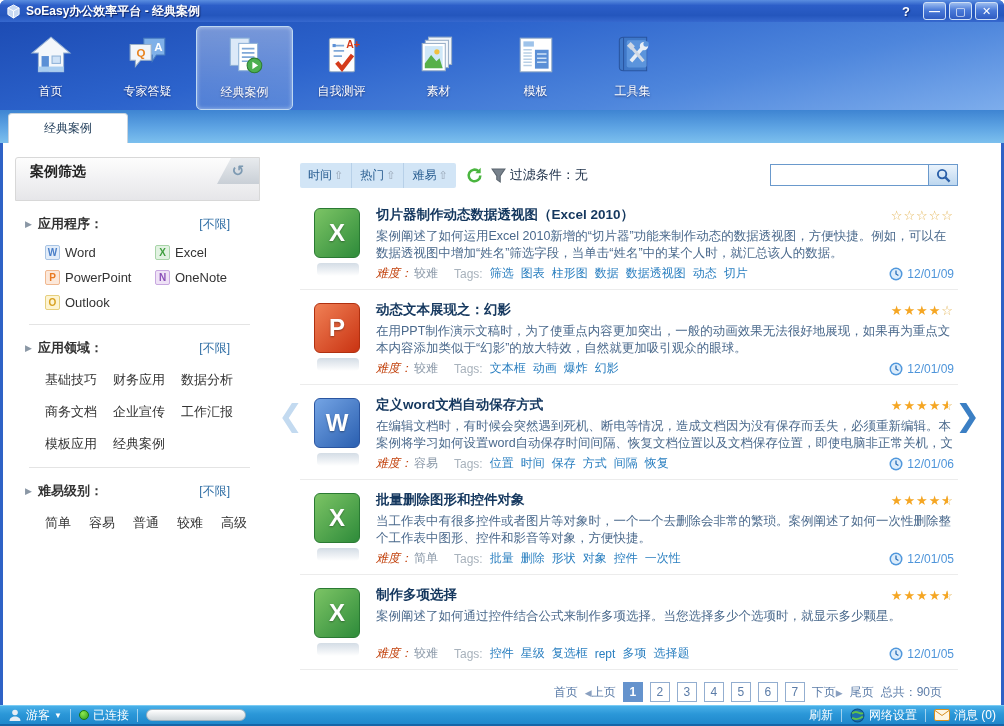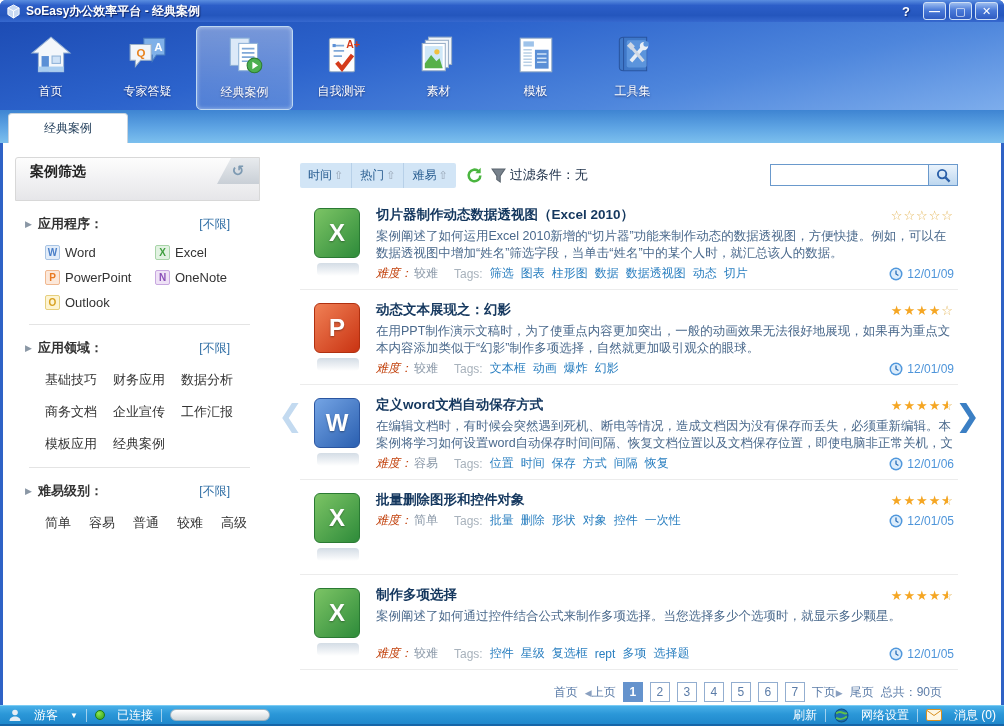--- a/index.html
+++ b/index.html
@@ -117,21 +117,21 @@
   .chev { position:absolute; top:255px; font-size:30px; font-weight:bold; cursor:pointer; font-family:"DejaVu Sans",sans-serif; }
   .chev.left { left:275px; color:#c3daf0; }
   .chev.right { left:952px; color:#3b7fc4; }
 
   
   .statusbar { position:absolute; bottom:0; left:0; right:0; height:21px;
     background:linear-gradient(180deg,#49b0e8 0%,#2b97d8 45%,#1f88cc 100%);
     border-top:1px solid #7accf4; border-bottom:2px solid #1565a8;
     display:flex; align-items:center; padding:0 8px; color:#fff; font-size:12px; }
   .sb-sep { width:1px; height:13px; background:rgba(255,255,255,.55); margin:0 8px; }
-  .s-item { display:flex; align-items:center; gap:12px; }
+  .s-item { display:flex; align-items:center; gap:4px; }
   .caret { font-size:8px; }
   .green-dot { width:10px; height:10px; border-radius:50%; background:radial-gradient(circle at 35% 30%,#8ee84f,#2e9e1f); border:1px solid #1d7a12; }
   .progress { width:100px; height:12px; border:1px solid #9ab0be; border-radius:6px; background:linear-gradient(180deg,#ffffff,#cfd6da); }
   .status-right { margin-left:auto; display:flex; align-items:center; }
 </style>
 </head>
 <body>
 
 <div class="window">
 
@@ -388,21 +388,21 @@
           </div>
         </div>
 
         <div class="item">
           <div class="app-ico powerpoint">P</div>
           <div class="item-body">
             <div class="title-row">
               <span class="case-title">动态文本展现之：幻影</span>
               <span class="stars"><span class="star full">★</span><span class="star full">★</span><span class="star full">★</span><span class="star full">★</span><span class="star empty">☆</span></span>
             </div>
-            <div class="case-desc">在用PPT制作演示文稿时，为了使重点内容更加突出，一般的动画效果无法很好地展现，如果再为重点文本内容添加类似于“幻影”制作多项选择，自然就更加吸引观众的眼球。</div>
+            <div class="case-desc">在用PPT制作演示文稿时，为了使重点内容更加突出，一般的动画效果无法很好地展现，如果再为重点文本内容添加类似于“幻影”的放大特效，自然就更加吸引观众的眼球。</div>
             <div class="meta-row">
               <span class="diff-label">难度：</span>
               <span class="diff-value">较难</span>
               <span class="tags-label">Tags:</span>
               <span class="tag">文本框</span>
               <span class="tag">动画</span>
               <span class="tag">爆炸</span>
               <span class="tag">幻影</span>
               <span class="date">
                 <svg width="14" height="14" viewBox="0 0 14 14">
@@ -446,20 +446,21 @@
           </div>
         </div>
 
         <div class="item">
           <div class="app-ico excel">X</div>
           <div class="item-body">
             <div class="title-row">
               <span class="case-title">批量删除图形和控件对象</span>
               <span class="stars"><span class="star full">★</span><span class="star full">★</span><span class="star full">★</span><span class="star full">★</span><span class="star half"><span class="h-empty">☆</span><span class="h-full">★</span></span></span>
             </div>
+            <div class="case-desc">当工作表中有很多控件或者图片等对象时，一个一个去删除会非常的繁琐。案例阐述了如何一次性删除整个工作表中图形、控件和影音等对象，方便快捷。</div>
             <div class="meta-row">
               <span class="diff-label">难度：</span>
               <span class="diff-value">简单</span>
               <span class="tags-label">Tags:</span>
               <span class="tag">批量</span>
               <span class="tag">删除</span>
               <span class="tag">形状</span>
               <span class="tag">对象</span>
               <span class="tag">控件</span>
               <span class="tag">一次性</span>

